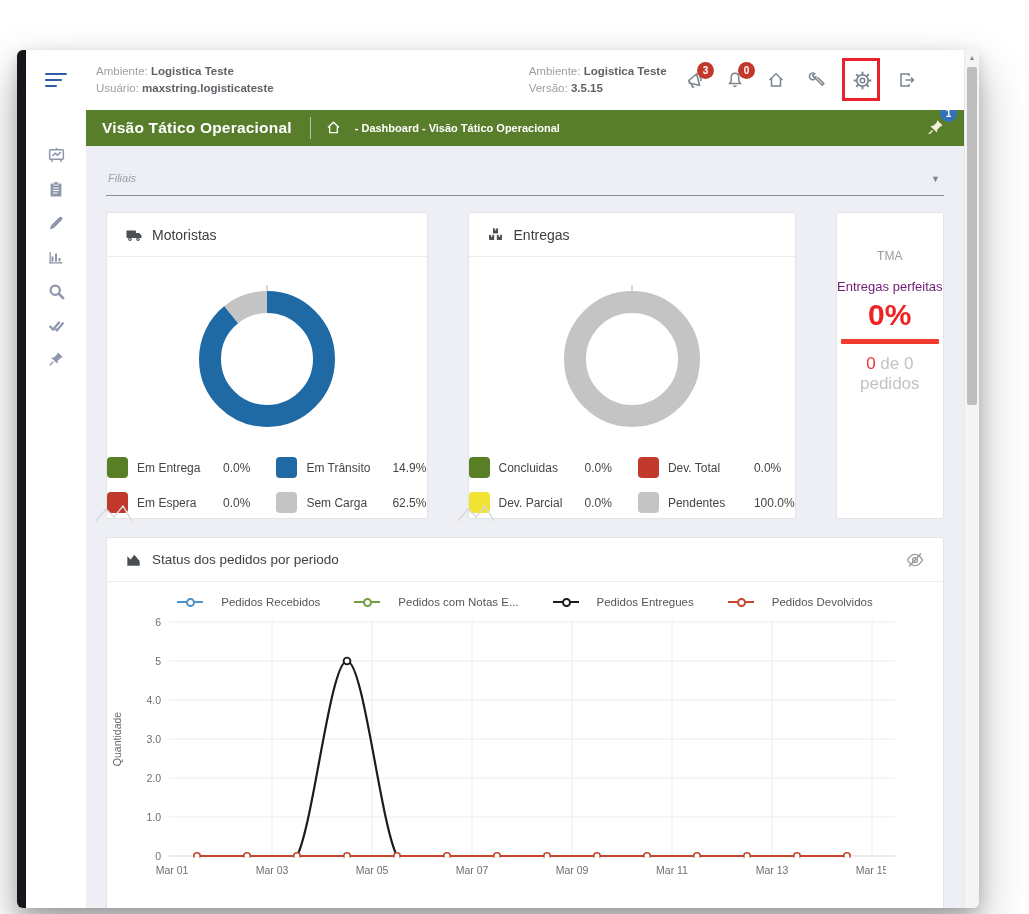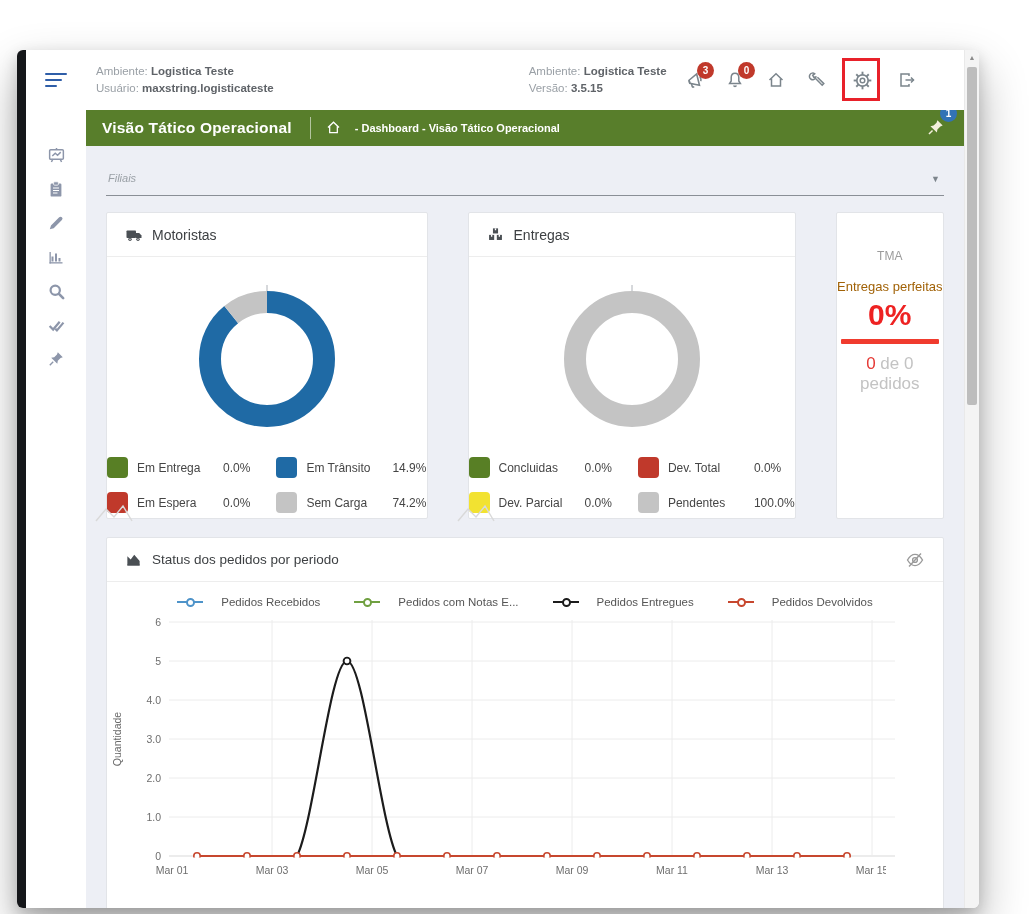--- a/index.html
+++ b/index.html
@@ -69,21 +69,21 @@
   .leg-lb { width:84px; }
   .leg-pc { margin-left:2px; }
   .sparkline { position:absolute; left:-12px; bottom:-10px; pointer-events:none; }
 
   
   .ind-body { text-align:center; padding-top:36px; }
   .ind-lab { font-size:12px; color:#9b9b9b; }
   .ind-tma { margin-top:10px; }
   .ind-tma .num { font-size:27px; font-weight:bold; color:#119611; }
   .ind-tma .unit { font-size:13px; color:#9b9b9b; margin-left:4px; }
-  .ind-perf-lab { margin-top:16px; font-size:13px; color:#a16207; }
+  .ind-perf-lab { margin-top:16px; font-size:13px; color:#701a75; }
   .ind-perf-val { margin-top:4px; font-size:30px; font-weight:bold; color:#ee2222; }
   .ind-bar { width:98px; height:5px; background:#f03b2e; border-radius:1px; margin:7px auto 10px; }
   .ind-ped { font-size:17px; color:#c3c3c3; }
   .ind-ped .red { color:#e53935; }
 
   
   .card-status { margin-top:18px; background:#fff; border:1px solid #e2e4e8; border-radius:2px; height:374px; overflow:hidden; }
   .status-header { height:44px; display:flex; align-items:center; gap:9px; padding:0 18px; border-bottom:1px solid #ededed; font-size:13.5px; color:#3d4043; }
   .eye-btn { margin-left:auto; width:20px; height:20px; color:#9a9a9a; cursor:pointer; }
   .chart-legend { display:flex; justify-content:center; gap:34px; margin-top:14px; }
@@ -310,21 +310,21 @@
                     <svg class="sparkline" width="44" height="22" viewBox="0 0 44 22">
                       <path d="M1 20 L11 8 L19 16 L28 5 L37 20" fill="none" stroke="#d9d9d9" stroke-width="1.4"></path>
                     </svg>
                   </span>
                   <span class="leg-lb">Em Espera</span>
                   <span class="leg-pc">0.0%</span>
                 </span>
                 <span class="leg-item">
                   <span class="leg-sw" style="background: rgb(196, 196, 196);"></span>
                   <span class="leg-lb">Sem Carga</span>
-                  <span class="leg-pc">74.2%</span>
+                  <span class="leg-pc">62.5%</span>
                 </span>
               </div>
             </div>
 
             <div class="card card-e">
               <div class="card-header">
                 <span class="card-ic">
                   <svg width="17" height="17" viewBox="0 0 18 18" fill="#4a4f54">
                     <rect x="6.3" y="2.5" width="5.4" height="5.4"></rect>
                       <rect x="2.2" y="9.4" width="5.4" height="5.4"></rect>

